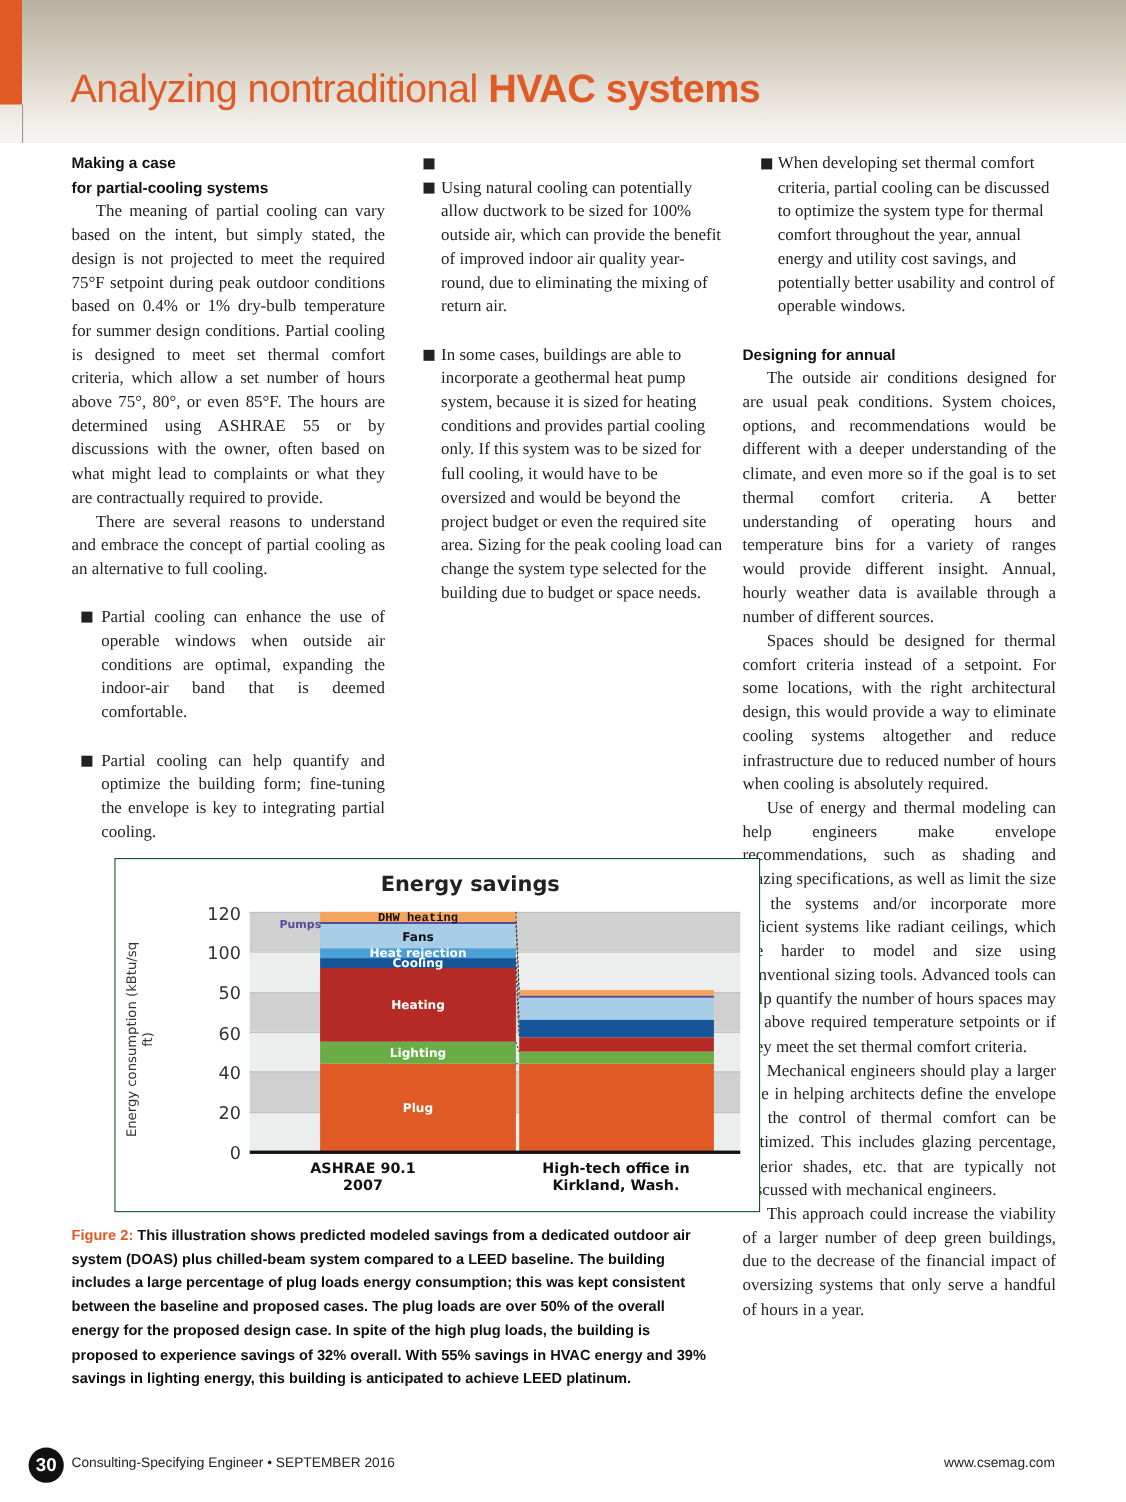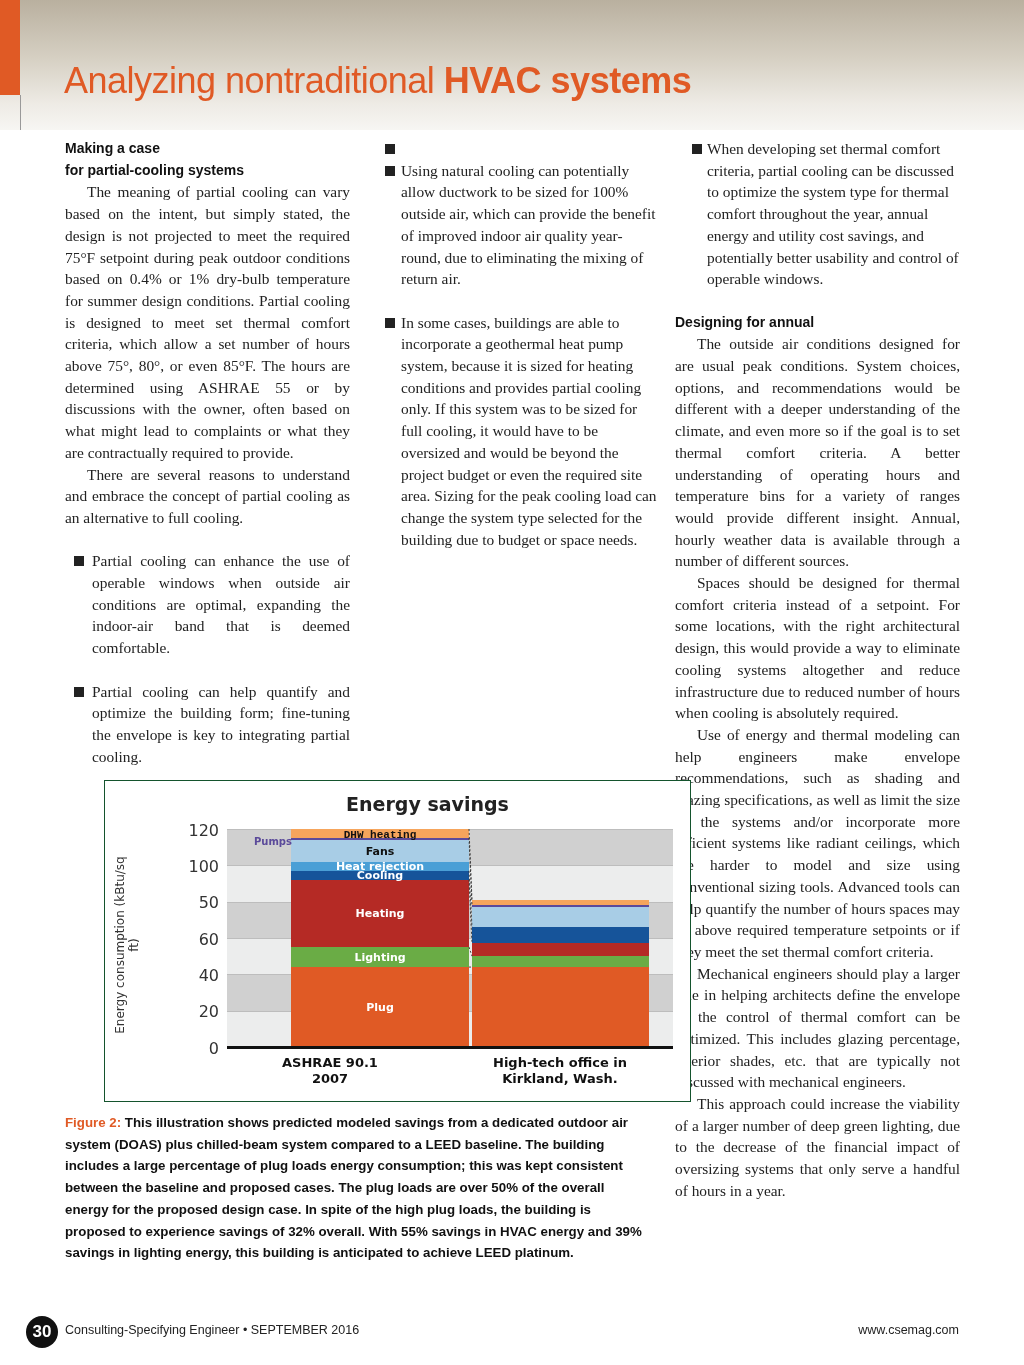--- a/index.html
+++ b/index.html
@@ -154,21 +154,21 @@
     <span class="sq"></span>
     <span>When developing set thermal comfort criteria, partial cooling can be discussed to optimize the system type for thermal comfort throughout the year, annual energy and utility cost savings, and potentially better usability and control of operable windows.</span>
   </div>
   <div class="subhead">
     <div>Designing for annual</div>
   </div>
   <p class="indent">The outside air conditions designed for are usual peak conditions. System choices, options, and recommendations would be different with a deeper understanding of the climate, and even more so if the goal is to set thermal comfort criteria. A better understanding of operating hours and temperature bins for a variety of ranges would provide different insight. Annual, hourly weather data is available through a number of different sources.</p>
   <p class="indent">Spaces should be designed for thermal comfort criteria instead of a setpoint. For some locations, with the right architectural design, this would provide a way to eliminate cooling systems altogether and reduce infrastructure due to reduced number of hours when cooling is absolutely required.</p>
   <p class="indent">Use of energy and thermal modeling can help engineers make envelope recommendations, such as shading and glazing specifications, as well as limit the size of the systems and/or incorporate more efficient systems like radiant ceilings, which are harder to model and size using conventional sizing tools. Advanced tools can help quantify the number of hours spaces may be above required temperature setpoints or if they meet the set thermal comfort criteria.</p>
   <p class="indent">Mechanical engineers should play a larger role in helping architects define the envelope so the control of thermal comfort can be optimized. This includes glazing percentage, interior shades, etc. that are typically not discussed with mechanical engineers.</p>
-  <p class="indent">This approach could increase the viability of a larger number of deep green lighting, due to the decrease of the financial impact of oversizing systems that only serve a handful of hours in a year.</p>
+  <p class="indent">This approach could increase the viability of a larger number of deep green buildings, due to the decrease of the financial impact of oversizing systems that only serve a handful of hours in a year.</p>
 </div>
 
 <div class="chart-box">
   <div class="chart-title">Energy savings</div>
   <div class="y-label">Energy consumption (kBtu/sq ft)</div>
 
   <div class="plot" id="plot">
     <div class="band" style="top:0; background:#d0d0d0;"></div>
     <div class="band" style="top:36.33px; background:#eceded;"></div>
     <div class="band" style="top:72.66px; background:#d0d0d0;"></div>

